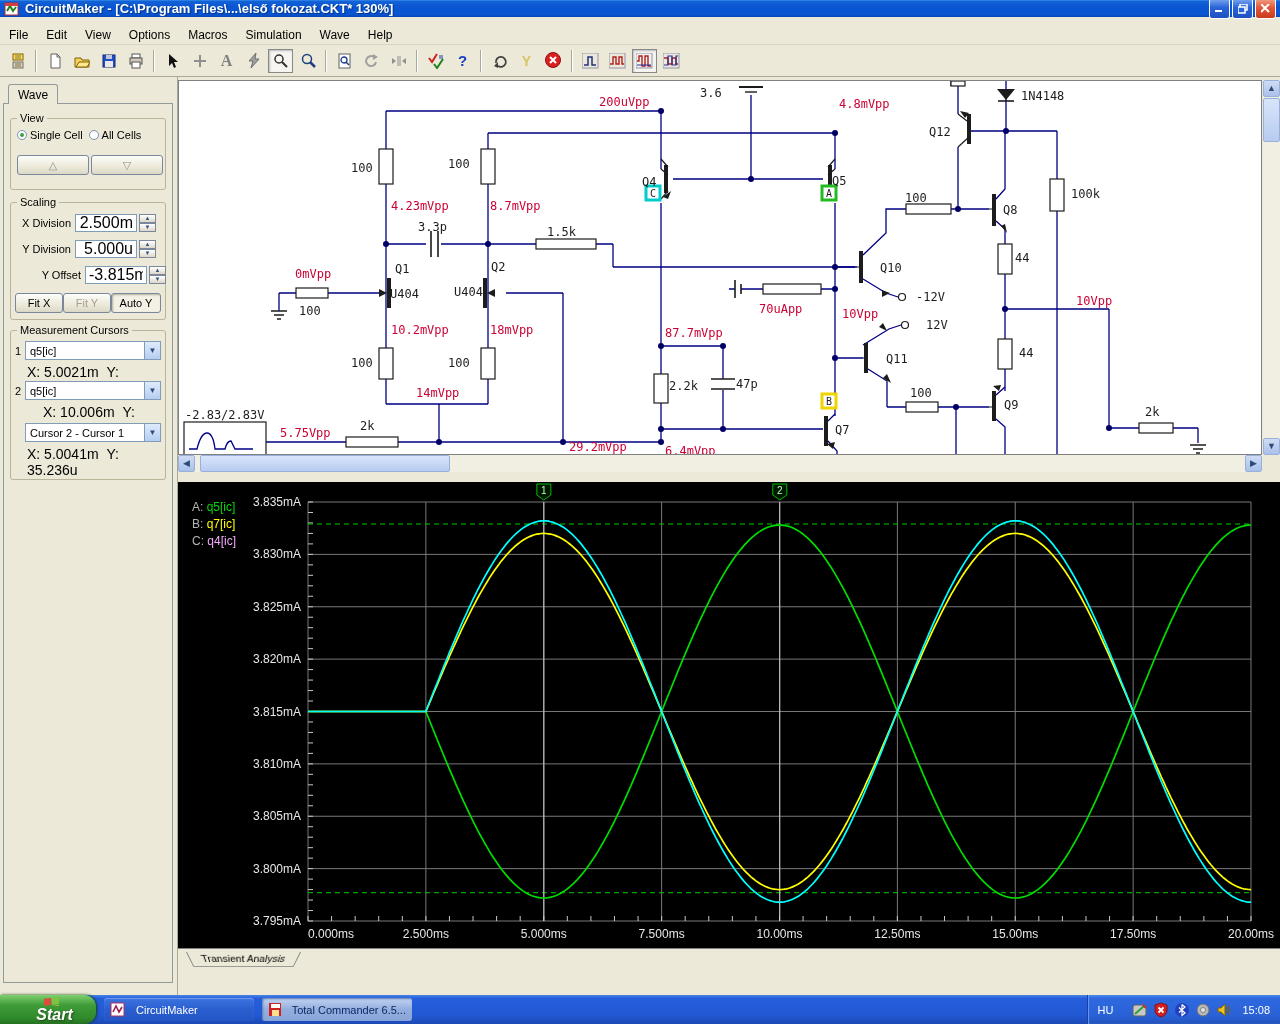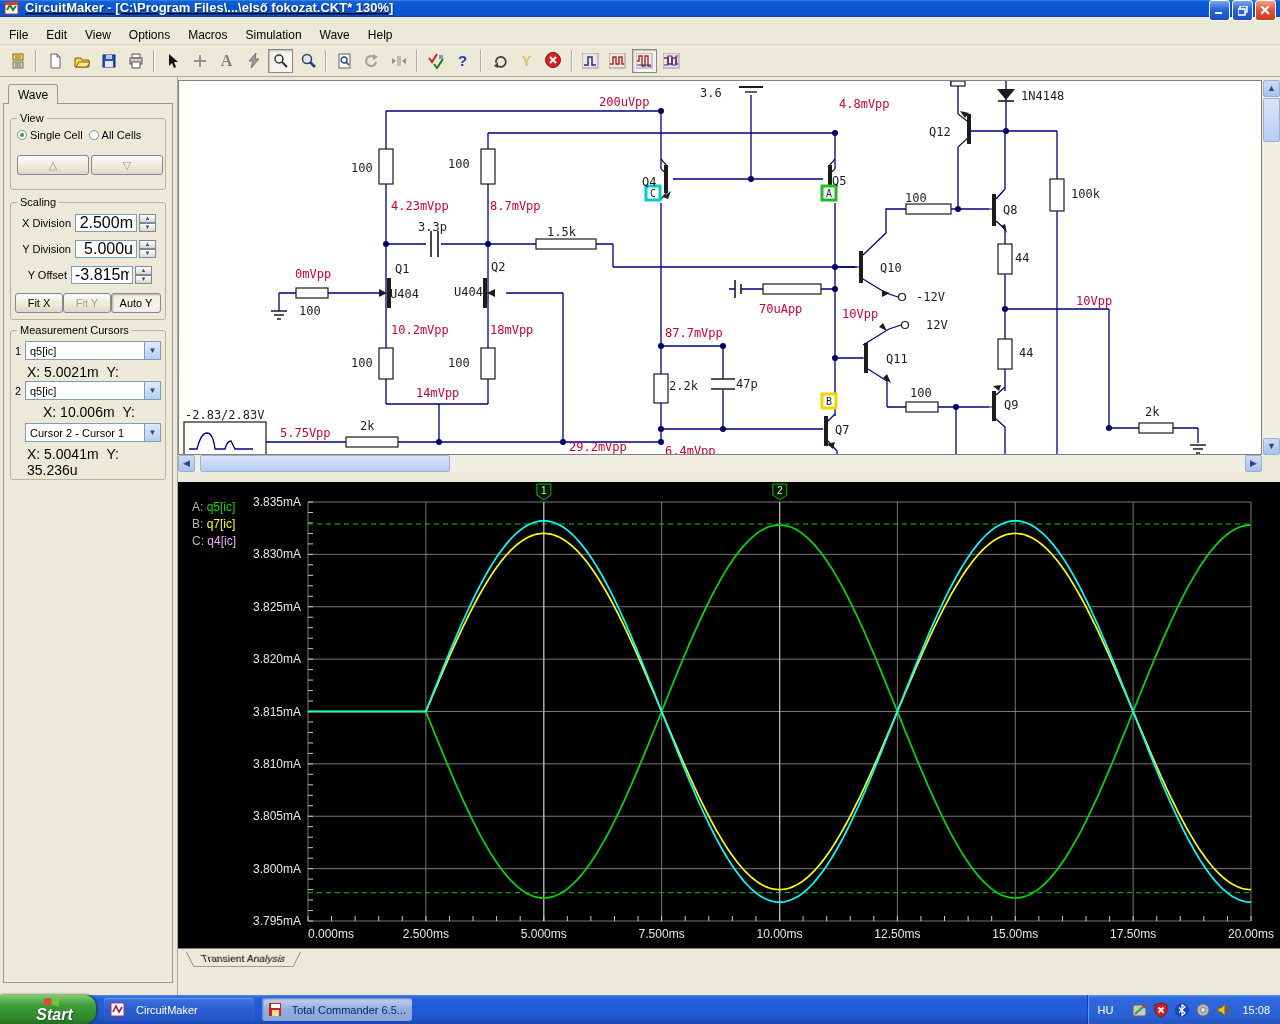--- a/index.html
+++ b/index.html
@@ -2,21 +2,21 @@
 <html><head>
 <meta charset="utf-8">
 <style>
   * { margin:0; padding:0; box-sizing:border-box; }
   html,body { width:1280px; height:1024px; overflow:hidden; font-family:"Liberation Sans", sans-serif; }
   #window { position:relative; width:1280px; height:1024px; background:#ece9d8; }
 
   
   #titlebar { position:absolute; left:0; top:0; width:1280px; height:17px;
     background:linear-gradient(180deg,#388eec 0%,#1262d6 8%,#0a55d2 42%,#0a55d2 85%,#0646b4 100%);
-    display:flex; padding:0 4px;text-decoration:underline; }
+    display:flex; align-items:center; padding:0 4px; }
   #title-text { color:#fff; font-weight:bold; font-size:13px; margin-left:5px;
     text-shadow:1px 1px 1px #00317e; flex:1; white-space:nowrap; overflow:hidden; }
   .app-icon16 { width:16px; height:16px; display:inline-block; }
   .winbtn { width:21px; height:21px; margin-left:2px; border-radius:3px; border:1px solid #fff;
     display:flex; align-items:center; justify-content:center; color:#fff; font-size:12px; font-weight:bold;
     background:linear-gradient(180deg,#7ba7f0,#2a64d8 45%,#1e50c0); }
   .winbtn.close { background:linear-gradient(180deg,#f1a186,#e55739 45%,#c83b1d); }
 
   
   #menubar { position:absolute; left:0; top:25px; width:1280px; height:20px; background:#ece9d8;
@@ -325,21 +325,21 @@
             </span>
         </div>
         <div class="fieldrow" style="left:4px; top:37px;">
           <span class="fieldlabel">Y Division</span>
           <input class="xpinput" value="5.000u" style="">
           <span class="spinner">
               <div>▲</div>
               <div>▼</div>
             </span>
         </div>
-        <div class="fieldrow" style="left:0; top:63px;">
+        <div class="fieldrow" style="left:14px; top:63px;">
           <span class="fieldlabel">Y Offset</span>
           <input class="xpinput" value="-3.815m" style="">
           <span class="spinner">
               <div>▲</div>
               <div>▼</div>
             </span>
         </div>
         <div style="position:absolute; left:4px; top:90px; display:flex;">
           <span class="xpbtn" style="width:48px; height:20px;">Fit X</span>
           <span class="xpbtn disabled" style="width:48px; height:20px;">Fit Y</span>

